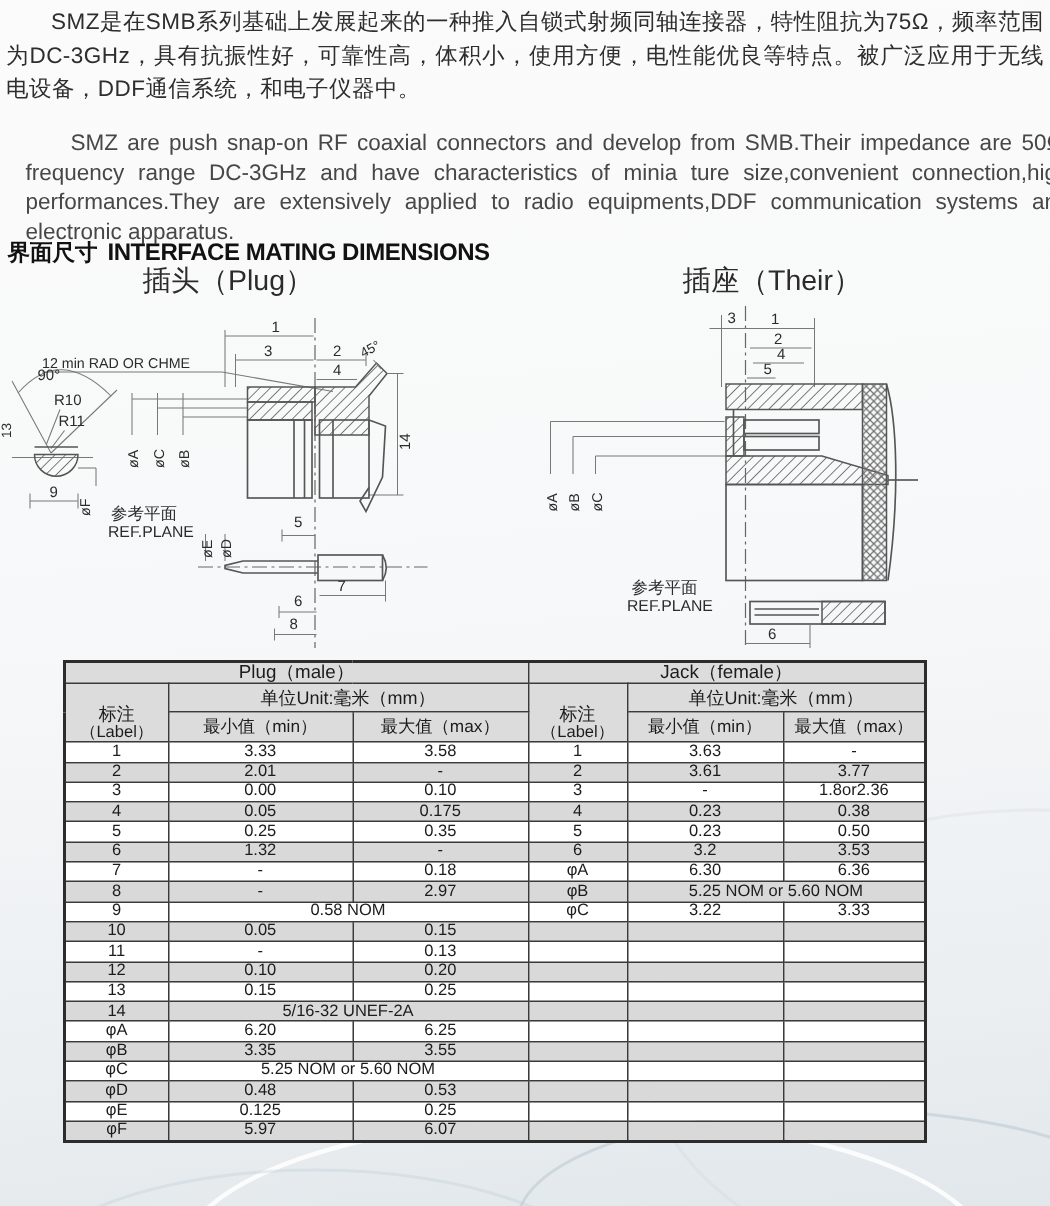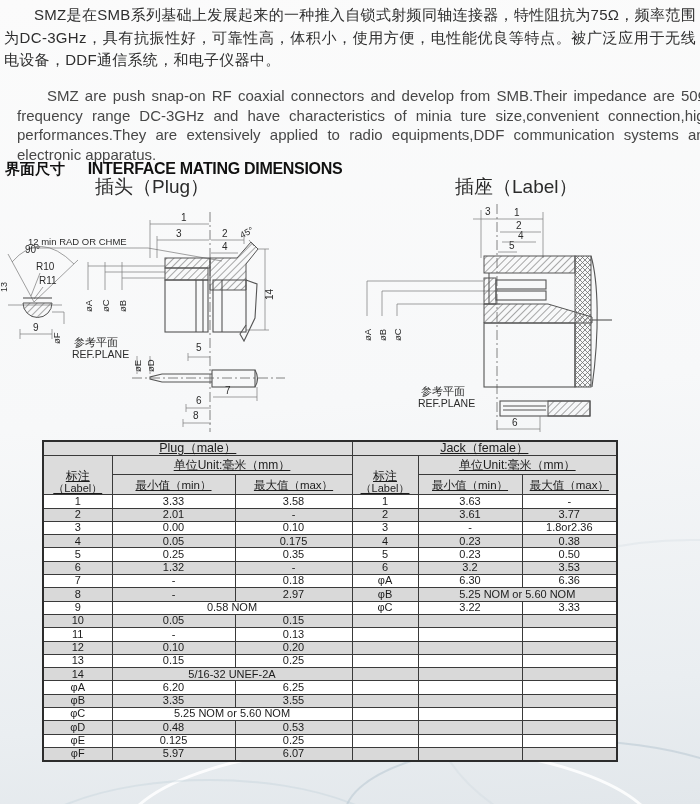--- a/index.html
+++ b/index.html
@@ -15,21 +15,21 @@
     font-size:15px;line-height:22.5px;text-indent:2em;text-align:justify;
     color:#2e2e2e;letter-spacing:.3px;
   }
   .intro-en{
     position:absolute;top:71px;left:2px;width:696px;margin:15px;
     font-size:15px;line-height:19.5px;text-indent:2em;text-align:justify;
     color:#474747;
   }
   .section-title{position:absolute;top:152px;left:5px;margin:0;white-space:nowrap;}
   .section-title .zh{font-size:15px;font-weight:bold;color:#111;}
-  .section-title .en{font-size:16px;font-weight:bold;color:#111;letter-spacing:-0.3px;margin-left:16px;}
+  .section-title .en{font-size:16px;font-weight:bold;color:#111;letter-spacing:-0.3px;}
   .fig-label{position:absolute;font-size:19px;color:#2b2b2b;}
   .fig-label.plug{top:174px;left:95px;}
   .fig-label.jack{top:174px;left:455px;}
   .drawing{position:absolute;top:196px;width:350px;height:244px;}
   .drawing.plug{left:0;}
   .drawing.jack{left:350px;}
   .drawing .out{fill:none;stroke:#555;stroke-width:1.1;}
   .drawing .dim{fill:none;stroke:#787878;stroke-width:0.7;}
   .drawing .center{fill:none;stroke:#666;stroke-width:0.8;stroke-dasharray:10 3 2 3;}
   .drawing .hatched{fill:url(#hatch);stroke:#555;stroke-width:1;}
@@ -38,21 +38,21 @@
   .dim-table{
     position:absolute;top:440px;left:42px;width:575px;
     border-collapse:collapse;table-layout:fixed;
     font-size:11px;color:#1c1c1c;
   }
   .dim-table th,.dim-table td{
     border:1px solid #3a3a3a;text-align:center;vertical-align:middle;
     padding:0;line-height:1.05;overflow:hidden;white-space:nowrap;
   }
   .dim-table{border:2px solid #2c2c2c;}
-  .dim-table thead th{background:#dcdcdc;font-weight:normal;text-decoration:underline;}
+  .dim-table thead th{background:#dcdcdc;font-weight:normal;}
   .dim-table .group-th{height:13px;font-size:12.5px;}
   .dim-table .label-th{font-size:11px;}
   .dim-table .label-th .l1{font-size:12px;display:block;margin-top:14px;}
   .dim-table .label-th .l2{font-size:11px;display:block;text-align:center;}
   .dim-table .unit-th{height:15px;font-size:12px;}
   .dim-table .mm-th{height:16px;font-size:11.5px;}
   .dim-table tbody td{height:12.3px;background:#fff;}
   .dim-table tbody tr.shade td{background:#d9d9d9;}
   .notes{position:absolute;top:757px;left:42px;width:460px;color:#3c3c3c;}
   .notes .zh{font-size:11.5px;margin:0 0 1px 0;color:#333;}
@@ -71,21 +71,21 @@
   </svg>
 
   <div class="content">
 
     <p class="intro-zh">SMZ是在SMB系列基础上发展起来的一种推入自锁式射频同轴连接器，特性阻抗为75Ω，频率范围为DC-3GHz，具有抗振性好，可靠性高，体积小，使用方便，电性能优良等特点。被广泛应用于无线电设备，DDF通信系统，和电子仪器中。</p>
     <p class="intro-en">SMZ are push snap-on RF coaxial connectors and develop from SMB.Their impedance are 50Ω, frequency range DC-3GHz and have characteristics of minia ture size,convenient connection,high performances.They are extensively applied to radio equipments,DDF communication systems and electronic apparatus.</p>
 
     <h2 class="section-title"><span class="zh">界面尺寸</span> <span class="en">INTERFACE MATING DIMENSIONS</span></h2>
 
     <div class="fig-label plug">插头（Plug）</div>
-    <div class="fig-label jack">插座（Label）</div>
+    <div class="fig-label jack">插座（Their）</div>
 
     <svg class="drawing plug" viewBox="0 196 350 244">
       <defs>
         <pattern id="hatch" width="5" height="5" patternUnits="userSpaceOnUse" patternTransform="rotate(45)">
           <line x1="0" y1="0" x2="0" y2="5" stroke="#6e6e6e" stroke-width="1.2"></line>
         </pattern>
         <pattern id="xhatch" width="5" height="5" patternUnits="userSpaceOnUse">
           <path d="M0,0 L5,5 M5,0 L0,5" stroke="#6e6e6e" stroke-width="0.8"></path>
         </pattern>
       </defs>

